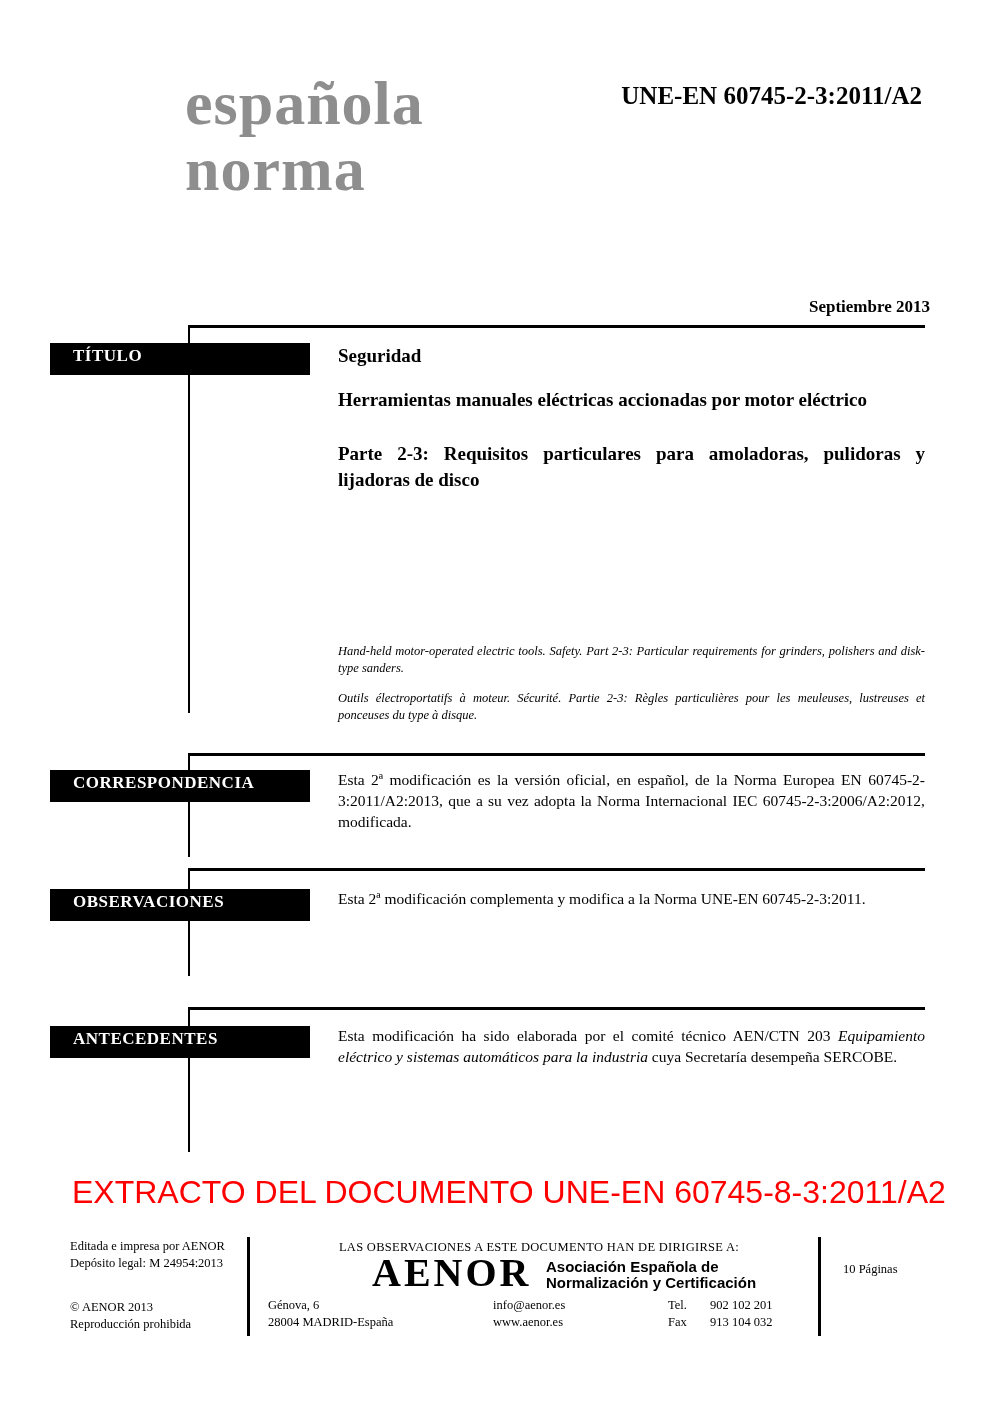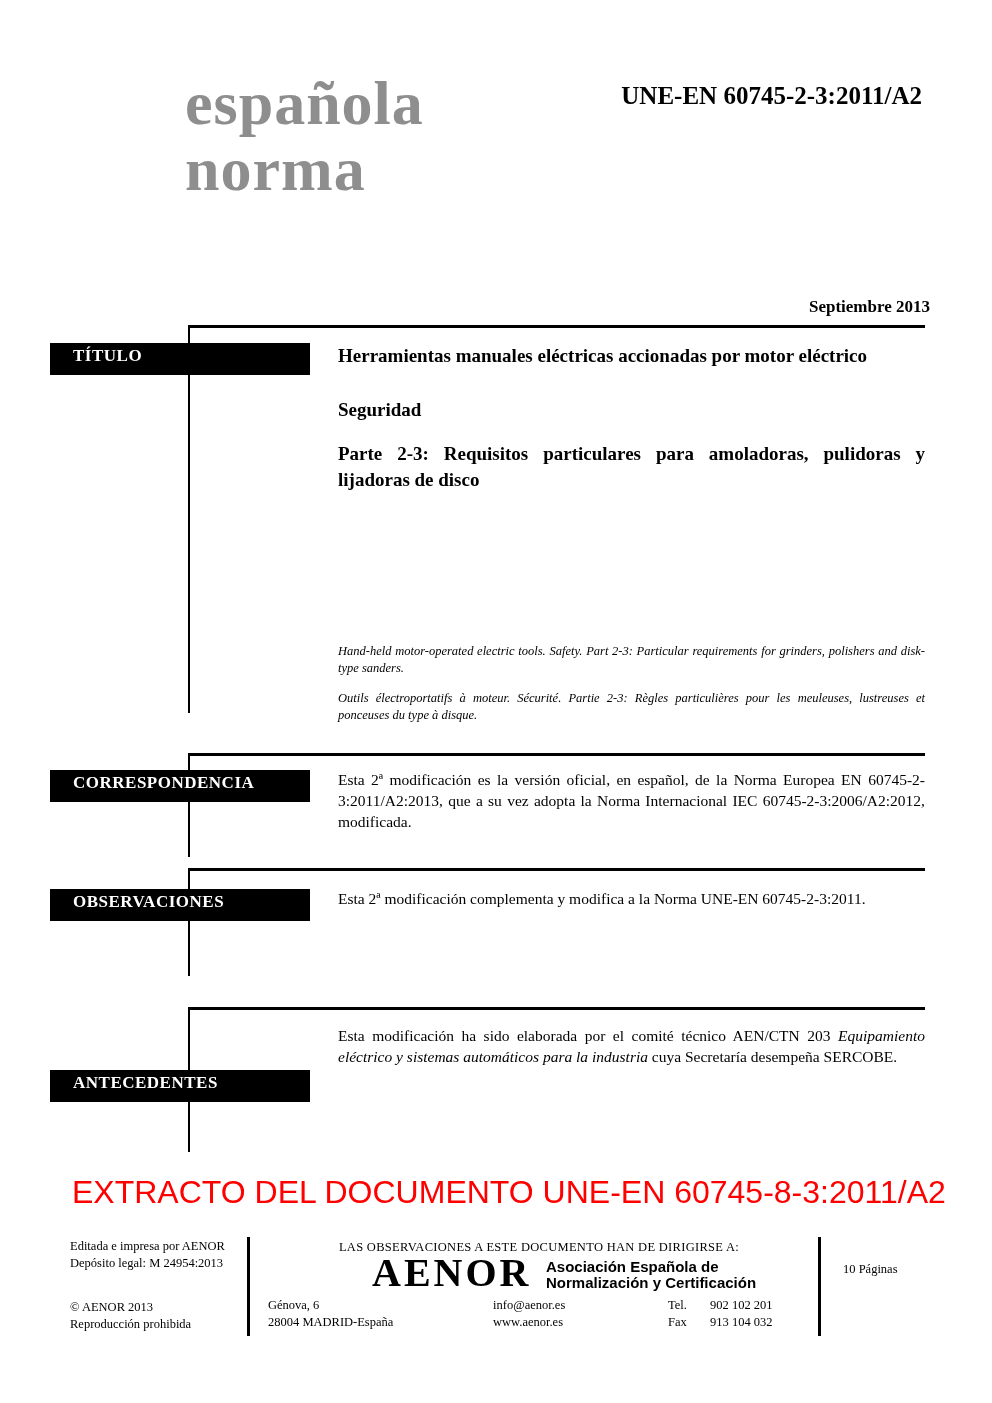--- a/index.html
+++ b/index.html
@@ -75,22 +75,22 @@
   </div>
   <div class="doc-code">UNE-EN 60745-2-3:2011/A2</div>
   <div class="doc-date">Septiembre 2013</div>
 
   <div class="hrule" style="top:325px;"></div>
   <div class="vrule" style="top:325px;height:388px;"></div>
   <div class="label-bar" style="top:343px;">
     <span>TÍTULO</span>
   </div>
   <div class="content" style="top:343px;">
+    <p class="title-text mb18">Seguridad</p>
     <p class="title-text mb28">Herramientas manuales eléctricas accionadas por motor eléctrico</p>
-    <p class="title-text mb18">Seguridad</p>
     <p class="title-text">Parte 2-3: Requisitos particulares para amoladoras, pulidoras y lijadoras de disco</p>
   </div>
   <div class="content" style="top:643px;">
     <p class="trans">Hand-held motor-operated electric tools. Safety. Part 2-3: Particular requirements for grinders, polishers and disk-type sanders.</p>
     <p class="trans">Outils électroportatifs à moteur. Sécurité. Partie 2-3: Règles particulières pour les meuleuses, lustreuses et ponceuses du type à disque.</p>
   </div>
 
   <div class="hrule" style="top:753px;"></div>
   <div class="vrule" style="top:753px;height:104px;"></div>
   <div class="label-bar" style="top:770px;">
@@ -104,21 +104,21 @@
   <div class="vrule" style="top:868px;height:108px;"></div>
   <div class="label-bar" style="top:889px;">
     <span>OBSERVACIONES</span>
   </div>
   <div class="content" style="top:888px;">
     <p class="body-text">Esta 2ª modificación complementa y modifica a la Norma UNE-EN 60745-2-3:2011.</p>
   </div>
 
   <div class="hrule" style="top:1007px;"></div>
   <div class="vrule" style="top:1007px;height:145px;"></div>
-  <div class="label-bar" style="top:1070px;">
+  <div class="label-bar" style="top:1026px;">
     <span>ANTECEDENTES</span>
   </div>
   <div class="content" style="top:1025px;">
     <p class="body-text"><span>Esta modificación ha sido elaborada por el comité técnico AEN/CTN 203 </span><span class="italic">Equipamiento eléctrico y sistemas automáticos para la industria</span><span> cuya Secretaría desempeña SERCOBE.</span></p>
   </div>
 
   <div class="extracto">EXTRACTO DEL DOCUMENTO UNE-EN 60745-8-3:2011/A2</div>
 
   <div class="f-vdiv" style="left:247px;"></div>
   <div class="f-vdiv" style="left:818px;"></div>

